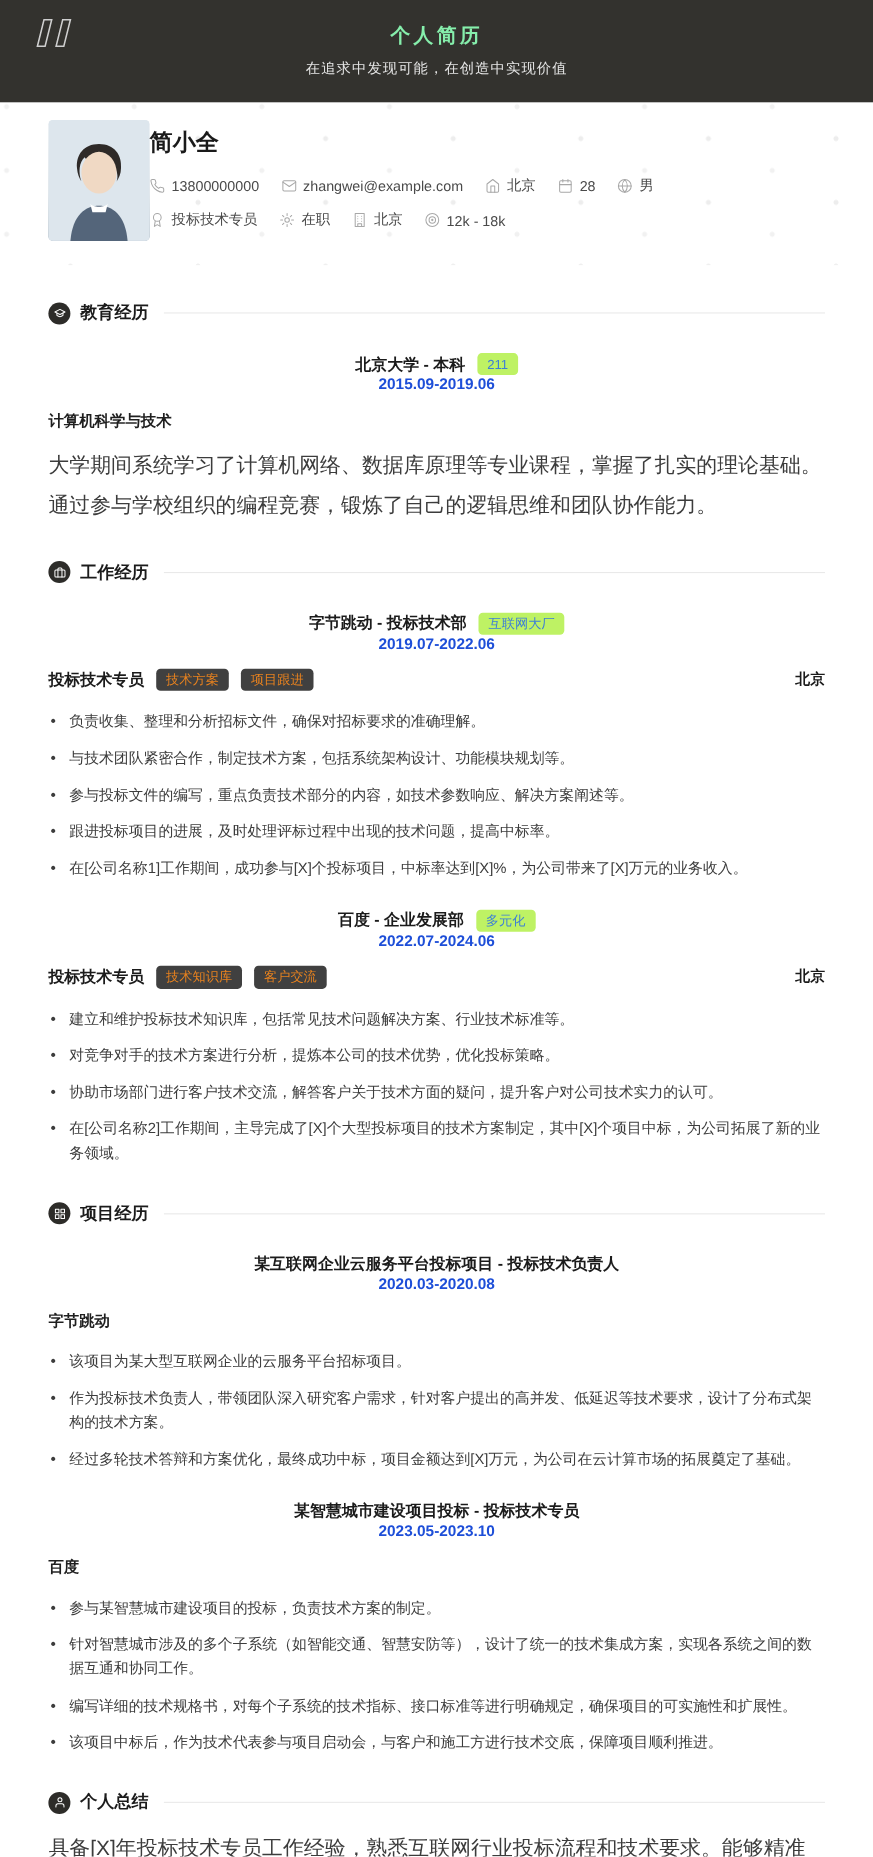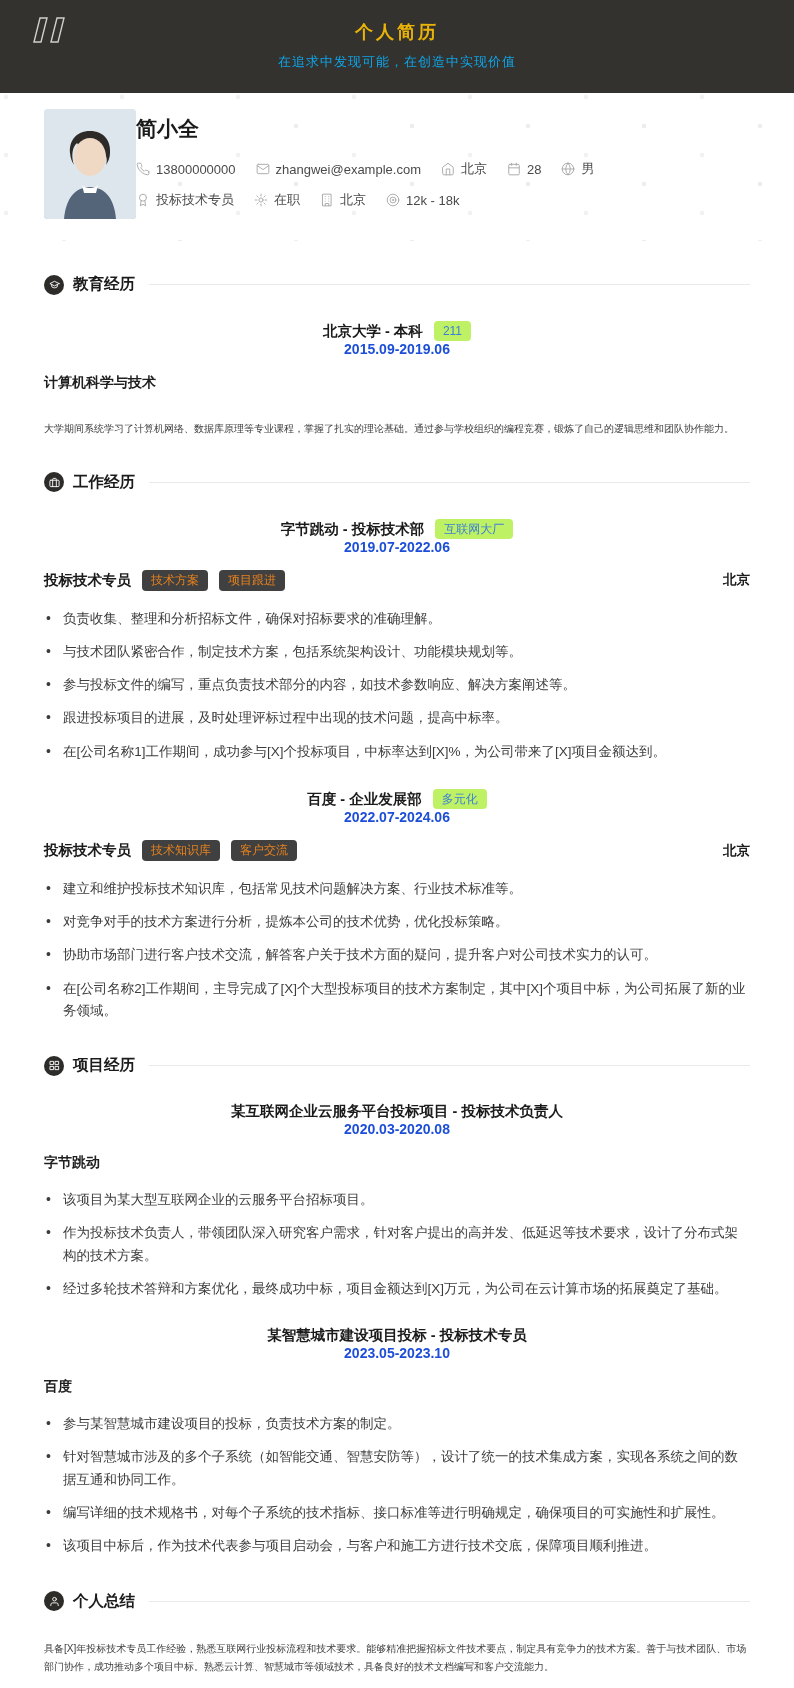--- a/index.html
+++ b/index.html
@@ -3,22 +3,22 @@
 <meta charset="utf-8">
 <style>
   * { margin:0; padding:0; box-sizing:border-box; }
   html,body { background:#ffffff; }
   body { font-family:"Liberation Sans","DejaVu Sans",sans-serif; color:#333; }
   .page { width:794px; height:1688px; overflow:hidden; background:#fff; margin:0 auto; position:relative; }
 
   
   .hero { background:#33322e; text-align:center; padding:20px 0 22px; position:relative; }
   .hero-quote { position:absolute; left:30px; top:14px; }
-  .hero-title { color:#eab308; font-size:18px; font-weight:bold; letter-spacing:3px; }
-  .hero-sub { color:#0ea5e9; font-size:13px; margin-top:9px; letter-spacing:1px; }
+  .hero-title { color:#86efac; font-size:18px; font-weight:bold; letter-spacing:3px; }
+  .hero-sub { color:#e5e5e5; font-size:13px; margin-top:9px; letter-spacing:1px; }
 
   
   .profile { padding:16px 44px 22px;
     background-image:
       radial-gradient(circle,#ededed 2px, transparent 2.6px),
       radial-gradient(circle,#f1f1f1 2px, transparent 2.6px);
     background-size:116px 58px,116px 58px;
     background-position:6px 4px,64px 33px; }
   .profile-inner { display:flex; align-items:flex-start; }
   .avatar { width:92px; height:110px; border-radius:4px; overflow:hidden; flex:none; background:linear-gradient(180deg,#e8edf2 0%,#cfd9e2 60%,#9fb0bf 100%); }
@@ -40,21 +40,21 @@
   .entry-head { display:flex; justify-content:space-between; align-items:center; margin-top:26px;flex-direction:column; }
   .entry-left { display:flex; align-items:center; gap:11px; }
   .entry-title { font-size:14.5px; font-weight:bold; color:#1b1b1b; }
   .entry-date { font-size:14px; font-weight:bold; color:#1d4ed8; }
   .entry-sub { display:flex; justify-content:space-between; align-items:center; margin-top:15px; }
   .entry-loc { font-size:13.5px; font-weight:bold; color:#1b1b1b; }
   .tag { font-size:12px; padding:3px 9px; border-radius:4px; line-height:1.2; }
   .tag-blue { color:#3d7fd6; background:#bef264; }
   .tag-orange { color:#e8821e; background:#404040; }
   .subline { font-size:14px; font-weight:bold; color:#1f1f1f; margin-top:17px; }
-  .para { font-size:10px; color:#3c3c3c; line-height:1.85; margin-top:28px; }
+  .para { font-size:19px; color:#3c3c3c; line-height:1.85; margin-top:14px; }
 
   ul.bullets { list-style:none; margin-top:17px; }
   ul.bullets li { position:relative; font-size:13.5px; color:#3c3c3c; line-height:1.65; padding-left:19px; margin-bottom:11px; }
   ul.bullets li::before { content:"•"; position:absolute; left:2px; top:-1px; color:#3c3c3c; font-size:14px; }
 </style>
 </head>
 <body>
 
 <div class="page">
 
@@ -203,21 +203,21 @@
             <span class="tag tag-orange">技术方案</span>
             <span class="tag tag-orange">项目跟进</span>
           </span>
           <span class="entry-loc">北京</span>
         </div>
         <ul class="bullets">
           <li>负责收集、整理和分析招标文件，确保对招标要求的准确理解。</li>
           <li>与技术团队紧密合作，制定技术方案，包括系统架构设计、功能模块规划等。</li>
           <li>参与投标文件的编写，重点负责技术部分的内容，如技术参数响应、解决方案阐述等。</li>
           <li>跟进投标项目的进展，及时处理评标过程中出现的技术问题，提高中标率。</li>
-          <li>在[公司名称1]工作期间，成功参与[X]个投标项目，中标率达到[X]%，为公司带来了[X]项目金额达到。</li>
+          <li>在[公司名称1]工作期间，成功参与[X]个投标项目，中标率达到[X]%，为公司带来了[X]万元的业务收入。</li>
         </ul>
       </div>
 
       <div>
         <div class="entry-head">
           <span class="entry-left">
             <span class="entry-title">百度 - 企业发展部</span>
             <span class="tag tag-blue">多元化</span>
           </span>
           <span class="entry-date">2022.07-2024.06</span>

